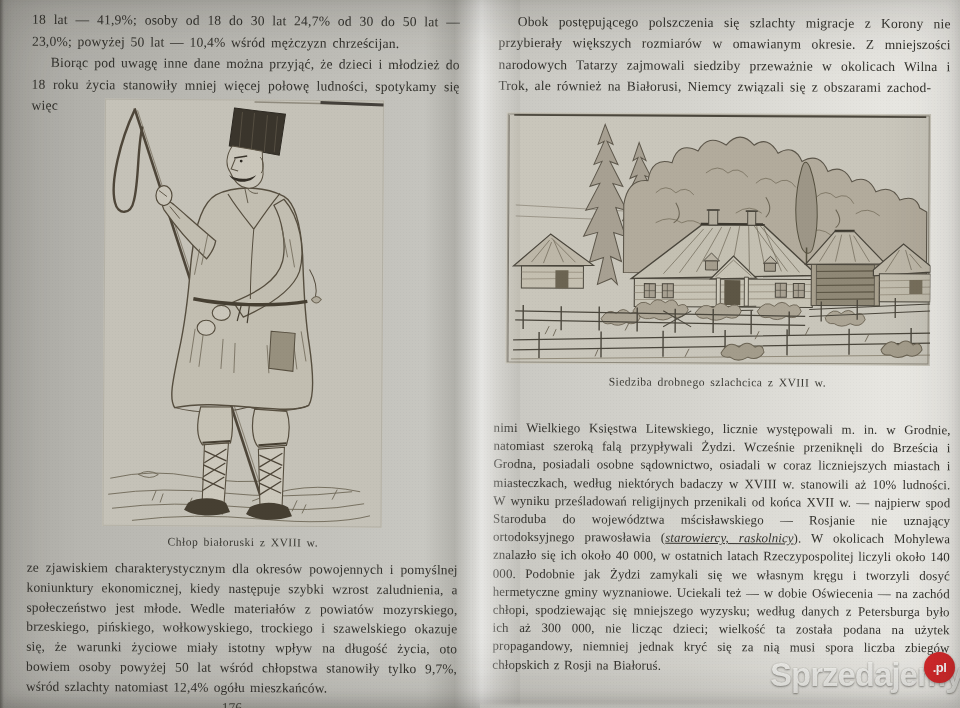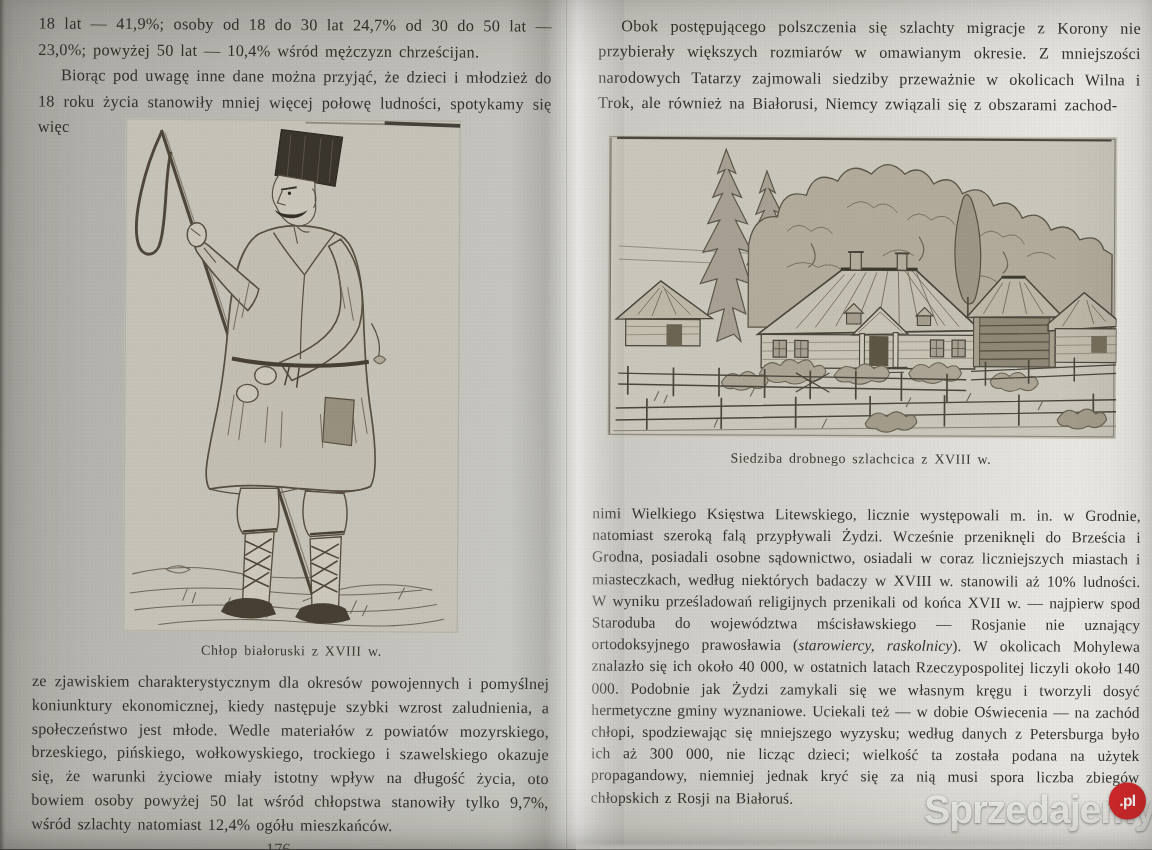--- a/index.html
+++ b/index.html
@@ -33,21 +33,21 @@
     letter-spacing:.1px;word-spacing:1.2px;}
   .caption{position:absolute;text-align:center;font-size:11.6px;letter-spacing:.45px;
     color:#3c3b35;word-spacing:2px;}
   .cap-l{left:104px;top:536px;width:280px;}
   .cap-r{left:33px;top:376px;width:425px;}
   .illus{position:absolute;display:block;}
   .illus-l{left:103px;top:99px;}
   .illus-r{left:33px;top:113px;}
   .pagenum{position:absolute;left:212px;top:700px;width:44px;text-align:center;
     font-size:13.5px;color:#4b4a43;}
-  .ital{font-style:italic;}
+  .ital{font-style:italic;text-decoration:underline;}
   .watermark{position:absolute;left:768px;top:650px;width:200px;height:58px;
     pointer-events:none;font-family:"Liberation Sans",sans-serif;}
   .wm-text{position:absolute;left:2px;top:6px;font-size:33px;font-weight:bold;
     letter-spacing:-1px;color:rgba(249,249,246,0.88);
     text-shadow:0 1px 2px rgba(55,53,48,0.5),0 0 1px rgba(90,88,82,0.45);}
   .wm-circle{position:absolute;left:156px;top:2px;width:31px;height:31px;
     border-radius:50%;background:#d7282a;box-shadow:0 1px 3px rgba(40,38,34,0.4);
     display:flex;align-items:center;justify-content:center;}
   .wm-suffix{color:#ffffff;font-size:13px;font-weight:bold;letter-spacing:-0.5px;}
   .edge-left{position:absolute;left:0;top:0;bottom:0;width:4px;

